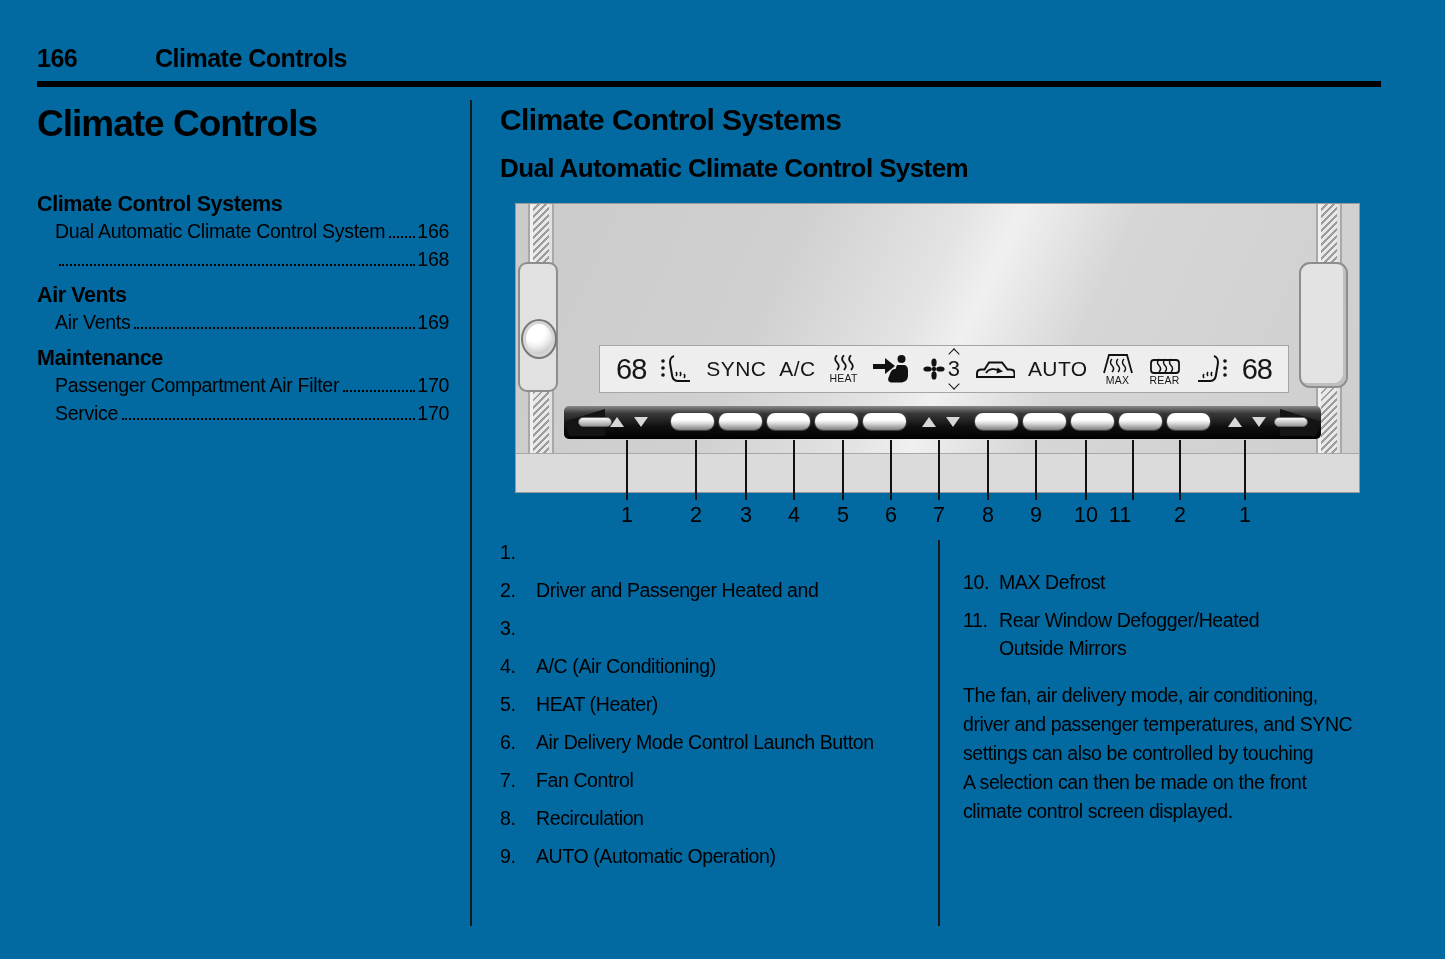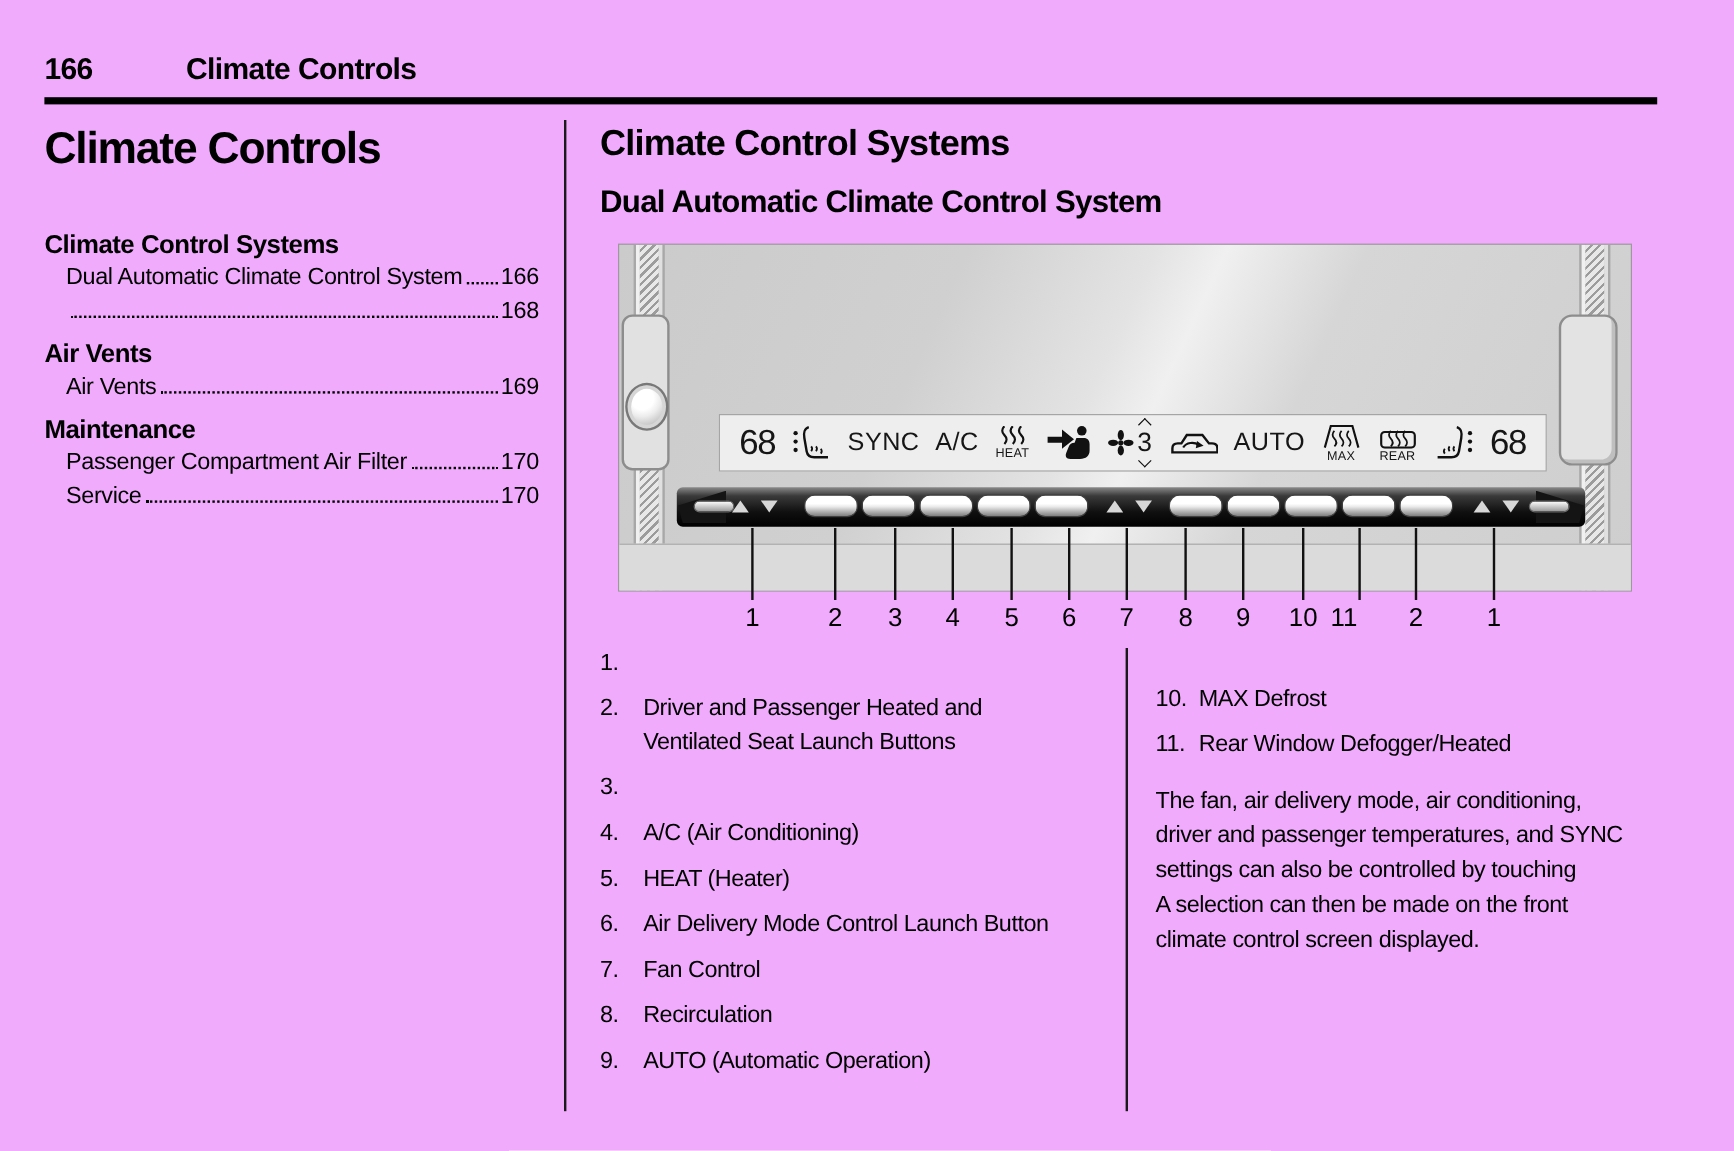--- a/index.html
+++ b/index.html
@@ -1,16 +1,16 @@
 <!DOCTYPE html>
 <html><head>
 <meta charset="utf-8">
 <style>
   html,body{margin:0;padding:0;background:#ffffff;}
-  .page{position:relative;width:1445px;height:959px;background:#f0abfc;color:#000;
+  .page{position:relative;width:1445px;height:959px;background:#0369a1;color:#000;
         font-family:"Liberation Sans",sans-serif;overflow:hidden;}
 
   
   .hdr-num{position:absolute;left:37px;top:44px;font-size:25px;font-weight:bold;letter-spacing:-.5px;}
   .hdr-title{position:absolute;left:155px;top:44px;font-size:25px;font-weight:bold;letter-spacing:-.5px;}
   .hdr-rule{position:absolute;left:37px;top:81px;width:1344px;height:6px;background:#000;}
 
   
   .div-main{position:absolute;left:470px;top:100px;width:2px;height:826px;background:#1a1a1a;}
   .div-sub{position:absolute;left:938px;top:540px;width:2px;height:386px;background:#1a1a1a;}
@@ -313,21 +313,20 @@
   </div>
 
   <div class="legend l">
     <div class="li">
       <span class="num">1.</span>
     </div>
     <div class="li">
       <span class="num">2.</span>
       <span class="txt">
         <span class="ln">Driver and Passenger Heated and</span>
-        <span class="ln">Ventilated Seat Launch Buttons</span>
       </span>
     </div>
     <div class="li">
       <span class="num">3.</span>
     </div>
     <div class="li">
       <span class="num">4.</span>
       <span class="txt">
           <span class="ln">A/C (Air Conditioning)</span>
         </span>
@@ -368,20 +367,21 @@
     <div class="li">
       <span class="num">10.</span>
       <span class="txt">
           <span class="ln">MAX Defrost</span>
         </span>
     </div>
     <div class="li">
       <span class="num">11.</span>
       <span class="txt">
         <span class="ln">Rear Window Defogger/Heated</span>
+        <span class="ln">Outside Mirrors</span>
       </span>
     </div>
     <div class="para">
       <span class="ln">The fan, air delivery mode, air conditioning,</span>
       <span class="ln">driver and passenger temperatures, and SYNC</span>
       <span class="ln">settings can also be controlled by touching</span>
       <span class="ln">A selection can then be made on the front</span>
       <span class="ln">climate control screen displayed.</span>
     </div>
   </div>

